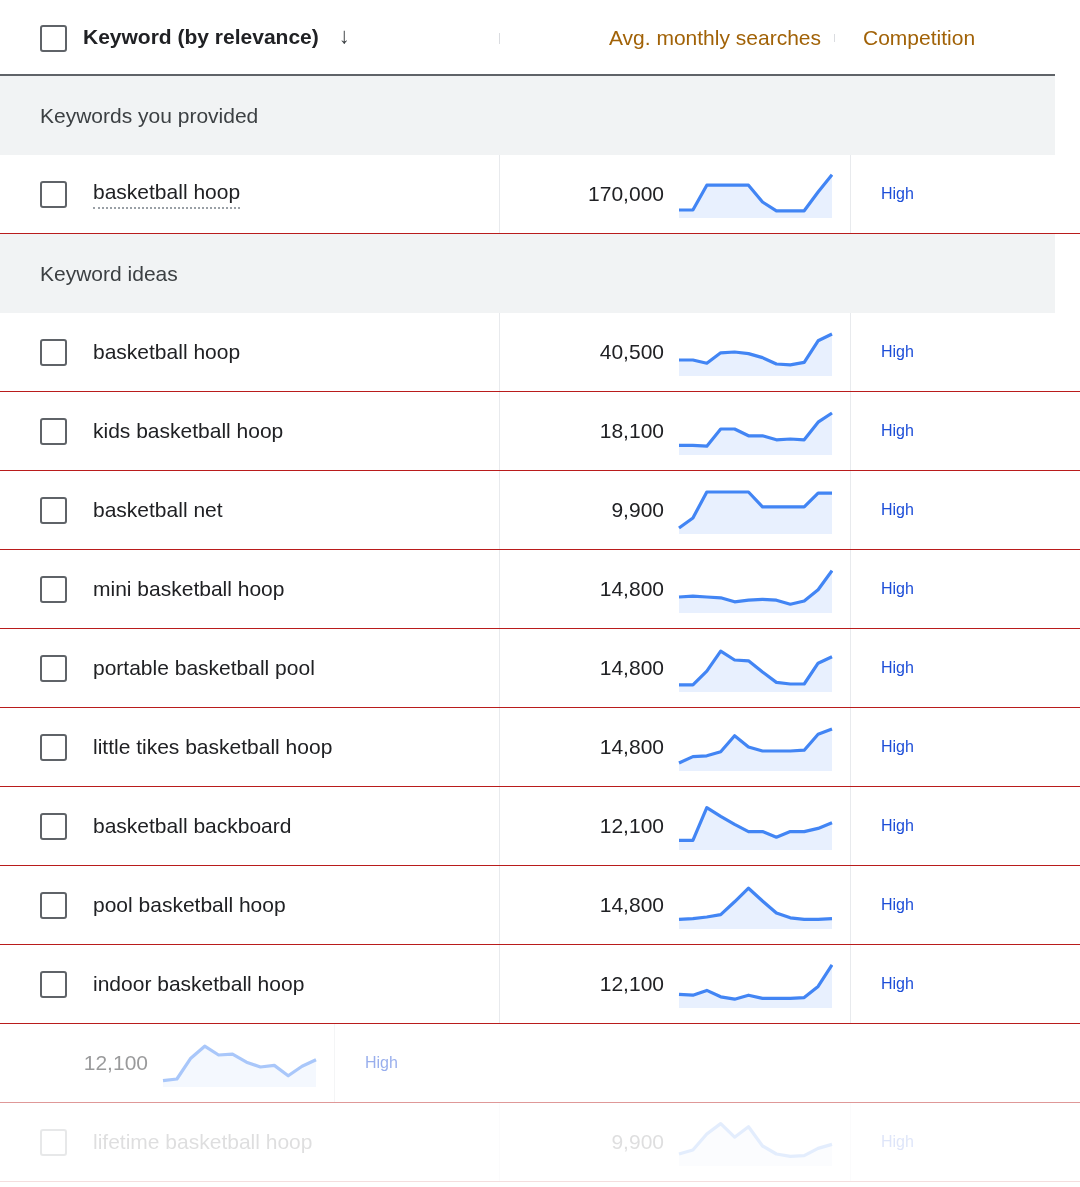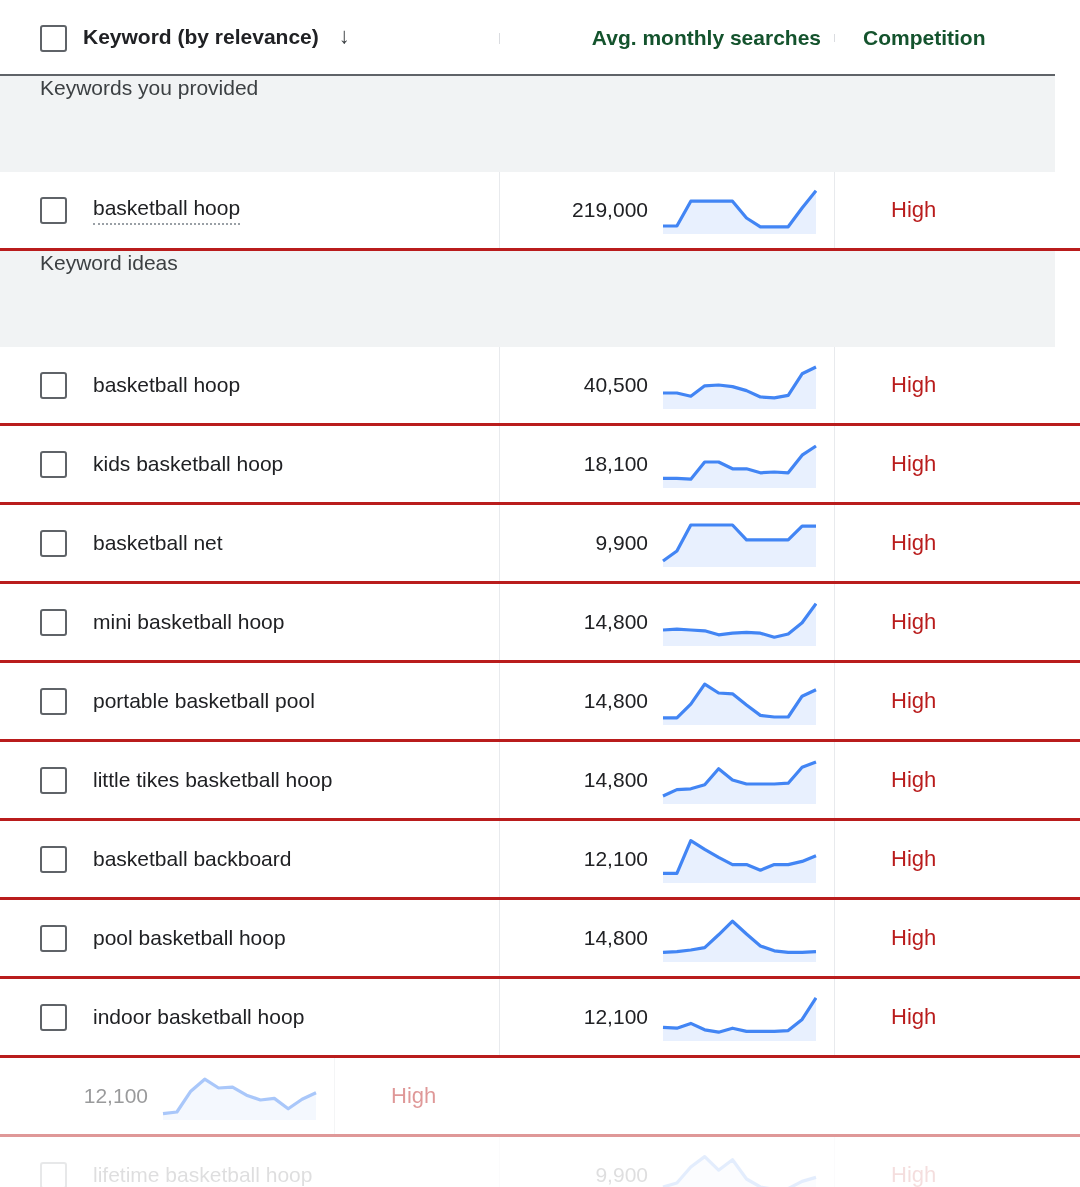--- a/index.html
+++ b/index.html
@@ -51,22 +51,22 @@
   .kp-row .col-searches::after {
     content: "";
     position: absolute;
     right: 0; top: 0; bottom: 0;
     width: 1px;
     background: #e8eaed;
   }
 
   .hdr-label {
     font-size: 21px;
-    color: #14532d;
-    font-weight: 700;
+    color: #a16207;
+    font-weight: 400;
     white-space: nowrap;
   }
   .hdr-label.bold { font-weight: 700; color: #202124; }
 
   .hdr-keyword-inner {
     display: flex;
     align-items: flex-start;
     gap: 16px;
     padding-left: 40px;
   }
@@ -88,41 +88,42 @@
     width: 27px; height: 27px;
     border: 2.5px solid #5f6368;
     border-radius: 3px;
     background: #fff;
     flex: 0 0 27px;
     display: block;
   }
 
   
   .kp-section {
-    height: 96px;
+    height: 79px;
     background: #f1f3f4;
     display: flex;
-    align-items: flex-start;
+    align-items: center;
     position: relative;
     width: 1055px;
   }
   .kp-section-label {
     padding-left: 40px;
     font-size: 21px;
     color: #3c4043;
   }
 
   
   .kp-row {
     display: flex;
     align-items: stretch;
     height: 79px;
     background: #fff;
-    border-bottom: 3px solid #b91c1c;
+    border-bottom: 1px solid #b91c1c;
     position: relative;
+    gap: 16px;
   }
   .kp-row .col-keyword {
     padding-left: 40px;
     gap: 26px;
   }
   .kw-text {
     font-size: 21px;
     color: #202124;
     white-space: nowrap;
   }
@@ -140,24 +141,23 @@
   }
   .spark {
     width: 155px;
     height: 48px;
     flex: 0 0 155px;
     margin-right: 18px;
     display: block;
   }
   .col-comp { padding-left: 14px; }
   .comp-text {
-    font-size: 22px;
-    color: #b91c1c;
+    font-size: 16px;
+    color: #1d4ed8;
     white-space: nowrap;
-    margin-left: 42px;
   }
 
   
   .kp-row.fade-1 { opacity: 0.45; }
   .kp-row.fade-2 { opacity: 0.14; }
 </style>
 </head>
 <body>
 
 <div class="kp-table">
@@ -185,21 +185,21 @@
   <div id="table-body">
       <div class="kp-section">
         <span class="kp-section-label">Keywords you provided</span>
       </div>
       <div class="kp-row">
         <div class="col-keyword">
           <span class="cb"></span>
           <span class="kw-text dotted">basketball hoop</span>
         </div>
         <div class="col-searches">
-          <span class="vol">219,000</span>
+          <span class="vol">170,000</span>
           <svg class="spark" viewBox="0 0 155 48" preserveAspectRatio="none">
             <path d="M1.0,40.0 L14.9,40.0 L28.8,15.2 L42.7,15.2 L56.6,15.2 L70.5,15.2 L84.5,32.0 L98.4,40.8 L112.3,40.8 L126.2,40.8 L140.1,22.0 L154.0,4.8 L154.0,48 L1.0,48 Z" fill="#e8f0fe" stroke="none"></path>
             <path d="M1.0,40.0 L14.9,40.0 L28.8,15.2 L42.7,15.2 L56.6,15.2 L70.5,15.2 L84.5,32.0 L98.4,40.8 L112.3,40.8 L126.2,40.8 L140.1,22.0 L154.0,4.8" fill="none" stroke="#4285f4" stroke-width="3.2" stroke-linejoin="round" stroke-linecap="butt" vector-effect="non-scaling-stroke"></path>
           </svg>
         </div>
         <div class="col-comp">
           <span class="comp-text">High</span>
         </div>
       </div>
       <div class="kp-section">

